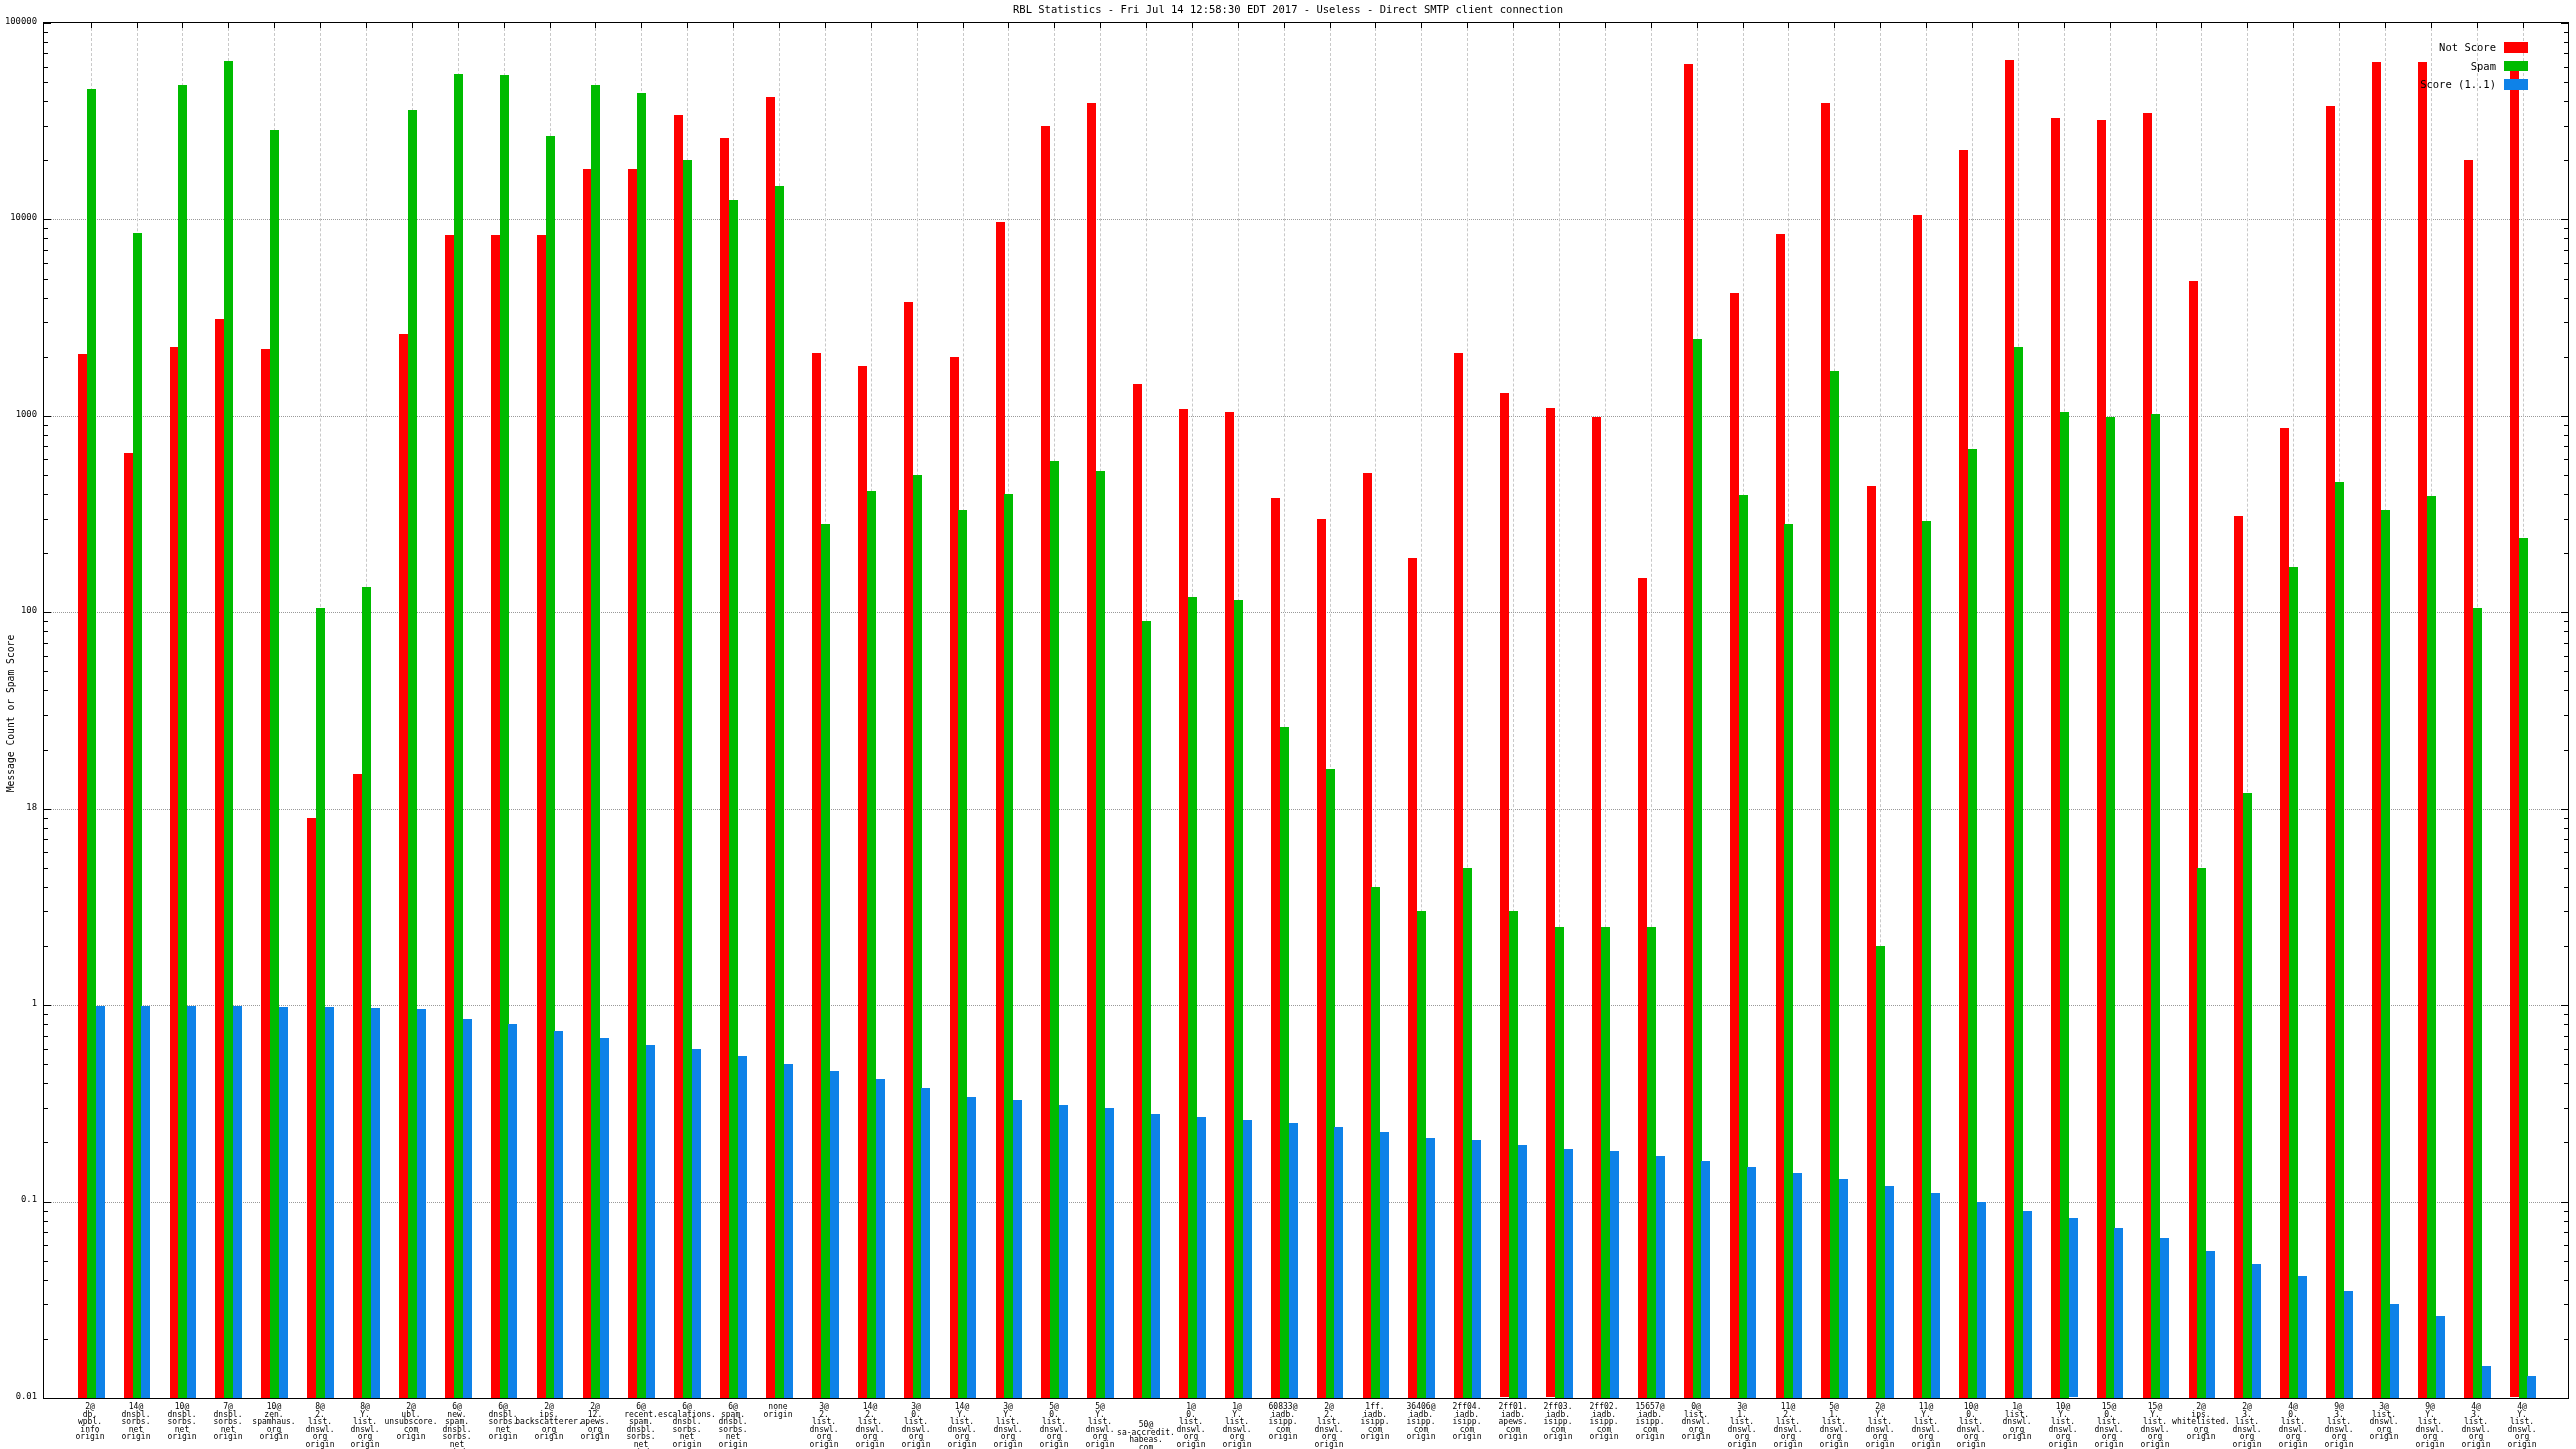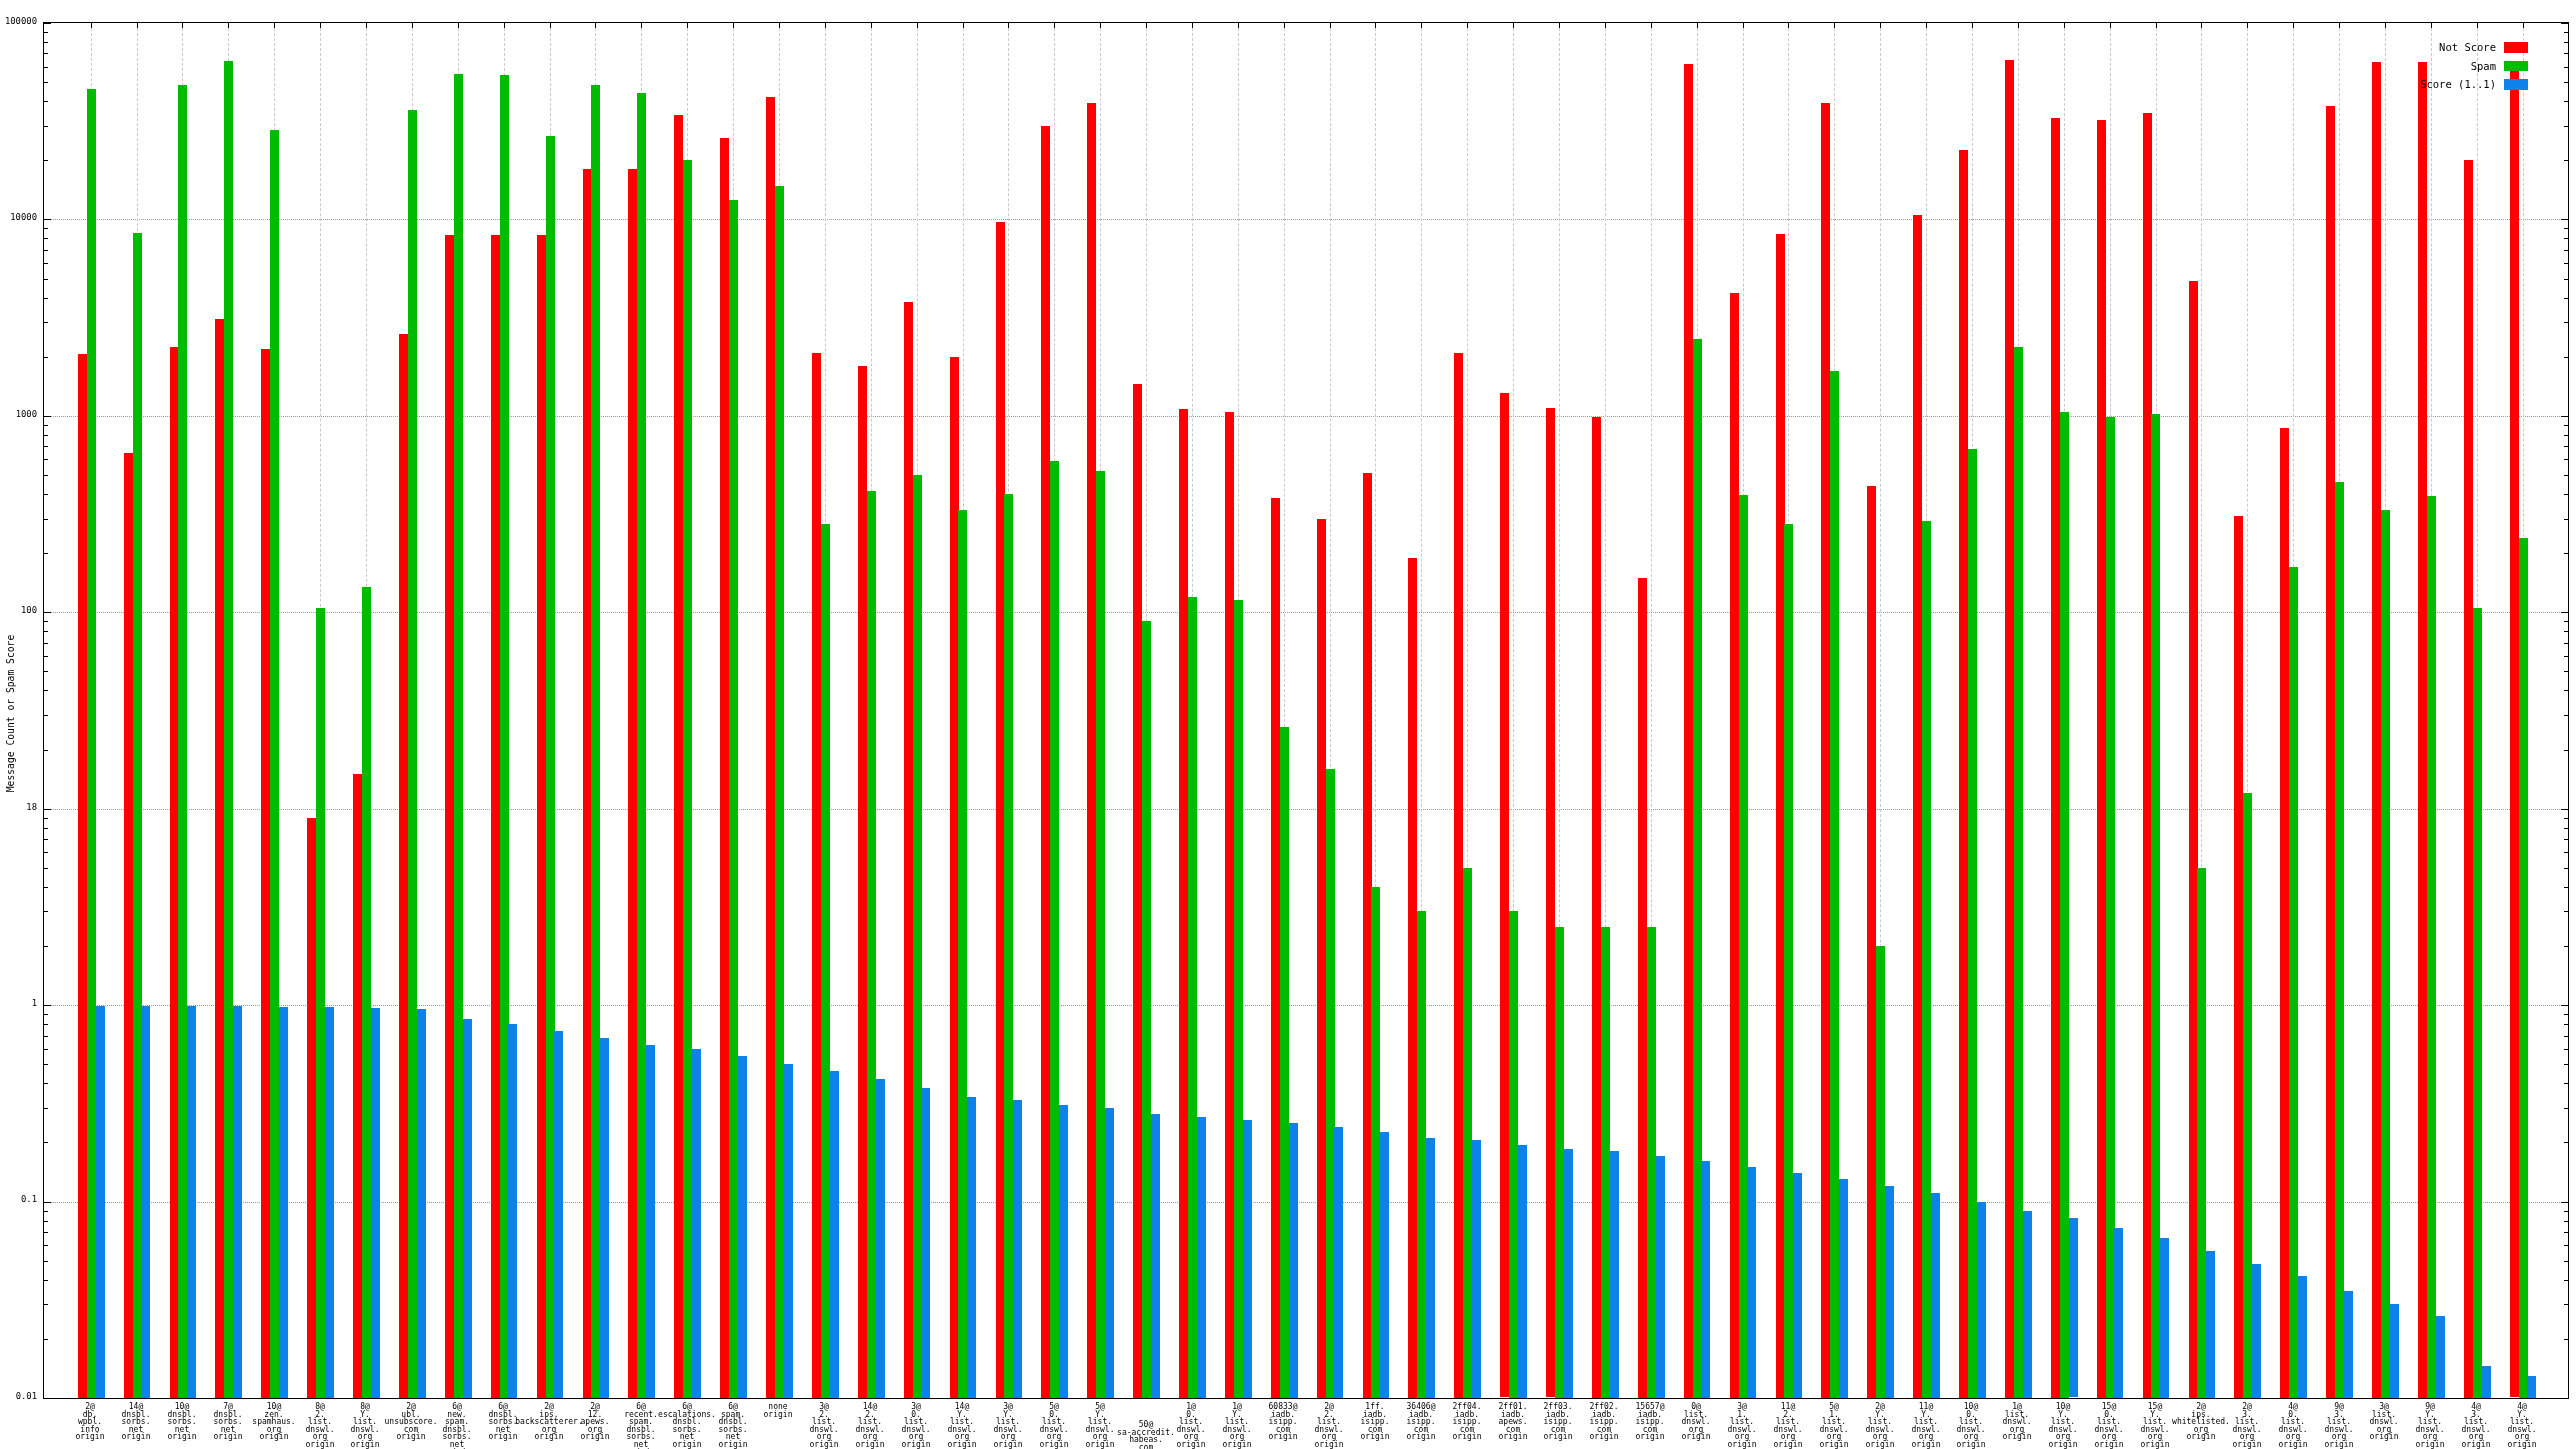--- a/index.html
+++ b/index.html
@@ -20,20 +20,21 @@
            font-size:8px;line-height:7.6px;white-space:pre-line;}
   .legend{position:absolute;top:42px;right:48px;}
   .legend-row{display:flex;align-items:center;justify-content:flex-end;margin-bottom:8px;height:10.5px;}
   .legend-label{font-size:10.5px;margin-right:8px;white-space:pre;}
   .legend-swatch{width:24px;height:10.5px;}
 </style>
 </head>
 <body>
 
 <div id="chart">
+  <div class="chart-title">RBL Statistics - Fri Jul 14 12:58:30 EDT 2017 - Useless - Direct SMTP client connection</div>
   <div class="y-axis-title">Message Count or Spam Score</div>
 
   <div id="plot">
       <div class="hgrid" style="top: 196px;"></div>
       <div class="hgrid" style="top: 393px;"></div>
       <div class="hgrid" style="top: 589px;"></div>
       <div class="hgrid" style="top: 786px;"></div>
       <div class="hgrid" style="top: 982px;"></div>
       <div class="hgrid" style="top: 1179px;"></div>
       <div class="vgrid" style="left: 47px;"></div>

